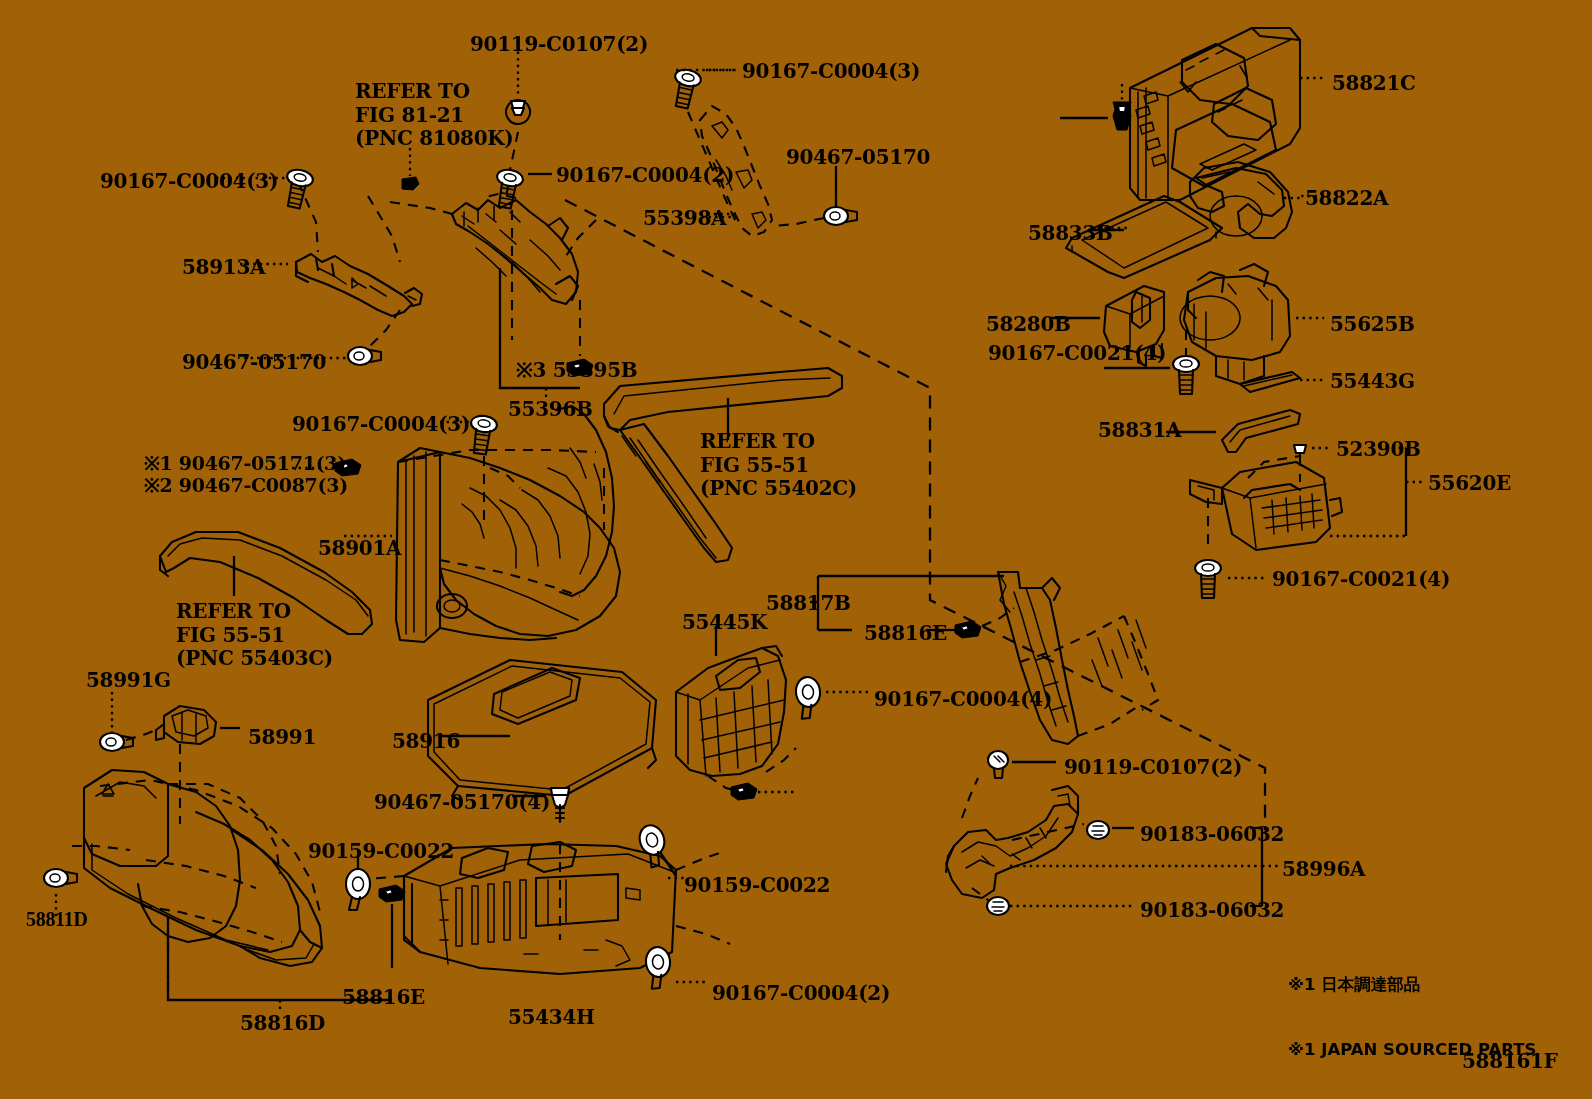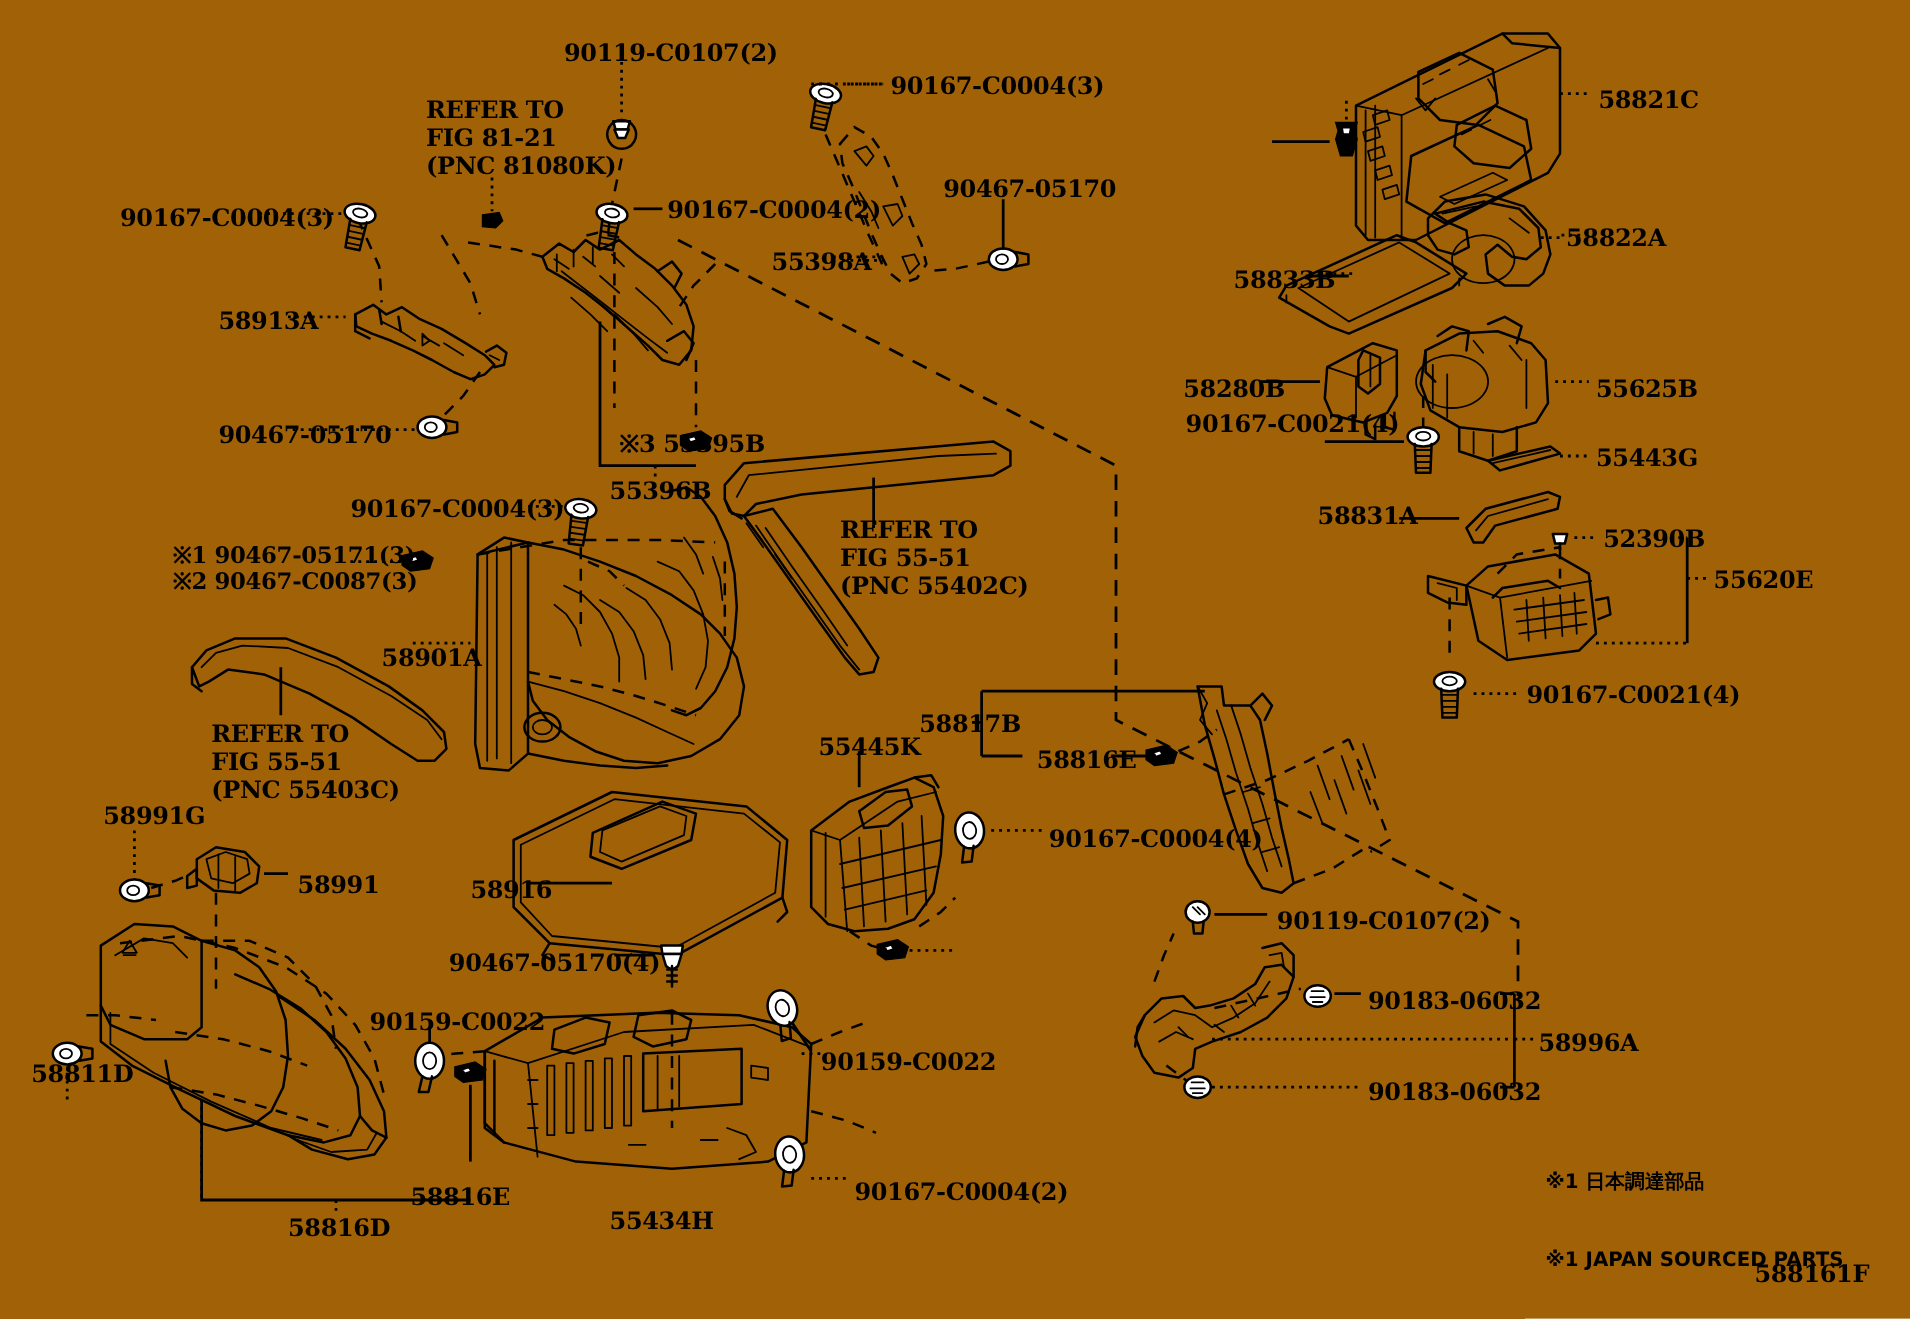--- a/index.html
+++ b/index.html
@@ -604,21 +604,21 @@
   <div class="lbl s20" style="left:86px;top:669px;">58991G</div>
   <div class="lbl s20" style="left:874px;top:688px;">90167-C0004(4)</div>
   <div class="lbl s20" style="left:248px;top:726px;">58991</div>
   <div class="lbl s20" style="left:392px;top:730px;">58916</div>
   <div class="lbl s20" style="left:1064px;top:756px;">90119-C0107(2)</div>
   <div class="lbl s20" style="left:374px;top:791px;">90467-05170(4)</div>
   <div class="lbl s20" style="left:1140px;top:823px;">90183-06032</div>
   <div class="lbl s20" style="left:308px;top:840px;">90159-C0022</div>
   <div class="lbl s20" style="left:684px;top:874px;">90159-C0022</div>
   <div class="lbl s20" style="left:1282px;top:858px;">58996A</div>
-  <div class="lbl s20" style="left:26px;top:884px;">58811D</div>
+  <div class="lbl s20" style="left:26px;top:908px;font-family:Liberation Serif, serif;">58811D</div>
   <div class="lbl s20" style="left:1140px;top:899px;">90183-06032</div>
   <div class="lbl s20" style="left:342px;top:986px;">58816E</div>
   <div class="lbl s20" style="left:508px;top:1006px;">55434H</div>
   <div class="lbl s20" style="left:712px;top:982px;">90167-C0004(2)</div>
   <div class="lbl s20" style="left:240px;top:1012px;">58816D</div>
 
   <div class="note" style="left:1288px;top:930px;">
     <div>※1 日本調達部品</div>
     <div>※1 JAPAN SOURCED PARTS</div>
     

